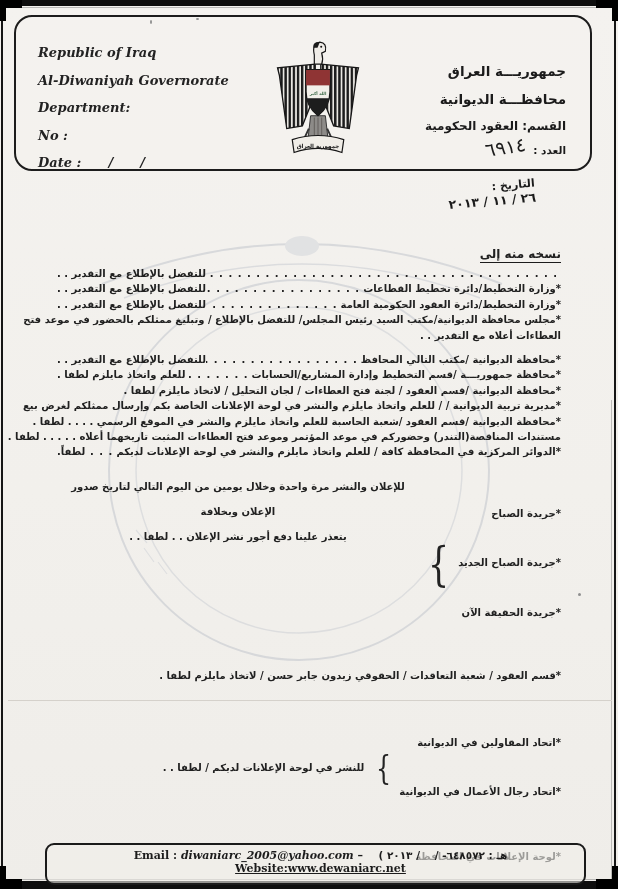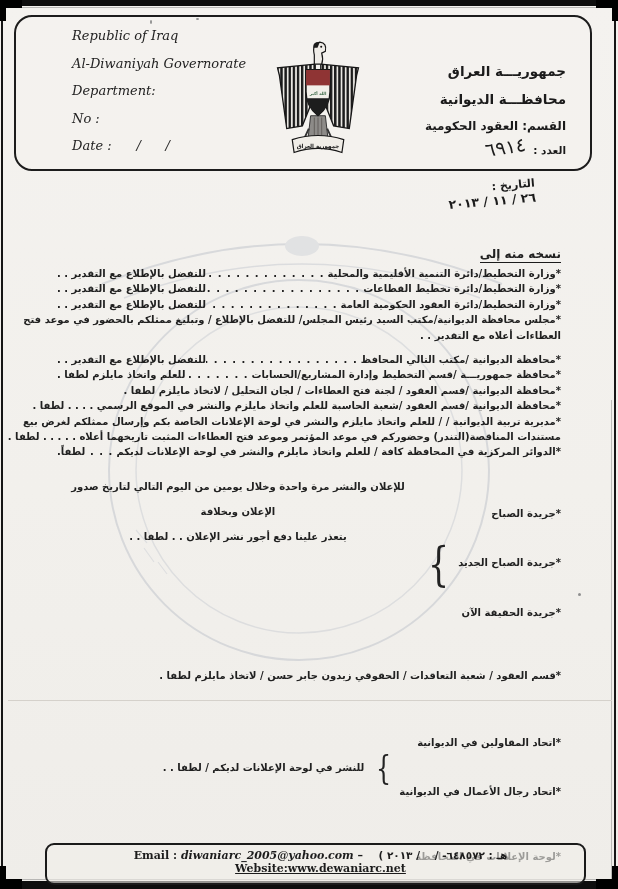--- a/index.html
+++ b/index.html
@@ -15,22 +15,22 @@
   .hair-top{position:absolute;top:7px;left:4px;right:4px;height:1px;background:#666;opacity:.4;}
   .hair-bottom{position:absolute;bottom:9px;left:4px;right:4px;height:1px;background:#666;opacity:.4;}
   .corner{position:absolute;width:16px;height:13px;}
   .c-tl{top:0;left:0;border-top:8px solid #000;border-left:6px solid #000;}
   .c-tr{top:0;right:0;border-top:8px solid #000;border-right:6px solid #000;}
   .c-bl{bottom:0;left:0;border-bottom:10px solid #000;border-left:6px solid #000;}
   .c-br{bottom:0;right:0;border-bottom:10px solid #000;border-right:6px solid #000;}
   
   .head-box{position:absolute;left:14px;top:15px;width:574px;height:152px;
             border:2px solid #1c1c1c;border-radius:18px;background:rgba(244,242,238,.55);}
-  .en{position:absolute;left:22px;top:11px;font-family:"DejaVu Serif",serif;
-      font-style:italic;font-weight:400;font-size:13px;color:#222;margin-left:34px;}
+  .en{position:absolute;left:22px;top:28px;font-family:"DejaVu Serif",serif;
+      font-style:italic;font-weight:700;font-size:13px;color:#222;}
   .en div{margin-bottom:12.5px;white-space:pre;}
   .emblem{position:absolute;left:256px;top:16px;width:92px;height:136px;}
   .ar{position:absolute;right:24px;top:10px;text-align:right;direction:rtl;color:#1b1b1b;}
   .ar .ar1{font-size:13.5px;font-weight:700;margin-bottom:12px;margin-top:36px;}
   .ar .ar2{font-size:13.5px;font-weight:700;margin-bottom:12px;}
   .ar .ar3{font-size:12px;font-weight:700;margin-bottom:3px;}
   .ar .num{font-size:10.5px;font-weight:700;margin-bottom:5px;}
   .ar .num .val{display:inline-block;font-size:19px;font-weight:400;transform:rotate(-9deg);margin-right:4px;}
   .ar .date{font-size:11px;font-weight:700;transform:rotate(-5deg);white-space:pre;margin-top:9px;}
   .ar .date .val{font-size:12.5px;}
@@ -143,21 +143,20 @@
     <ellipse cx="218" cy="28" rx="17" ry="10" fill="#d3d6db"></ellipse>
     <circle cx="215" cy="252" r="190" fill="none" stroke="#c2c6cd" stroke-width="2"></circle>
     <circle cx="215" cy="252" r="163" fill="none" stroke="#cdd0d5" stroke-width="1.5"></circle>
     <path d="M60 330 l10 14 M74 344 l9 12 M52 312 l11 13" stroke="#cfd2d7" stroke-width="1.2"></path>
   </svg>
 
   <div class="docbody" dir="rtl">
     <div class="h-wrap"><span class="copy-head">نسخه منه إلى</span></div>
 
     <div class="row">
-        <span class="r">*وزارة التخطيط/دائرة التنمية الأقليمية والمحلية</span>
         <span class="d">. . . . . . . . . . . . . . . . . . . . . . . . . . . . . . . . . . . . . . . .</span>
         <span class="l">للتفضل بالإطلاع مع التقدير . .</span>
       </div>
     <div class="row">
         <span class="r">*وزارة التخطيط/دائرة تخطيط القطاعات</span>
         <span class="d">. . . . . . . . . . . . . . . . . . . . . . . . . . . . . . . . . . . . . . . .</span>
         <span class="l">للتفضل بالإطلاع مع التقدير . .</span>
       </div>
     <div class="row">
         <span class="r">*وزارة التخطيط/دائرة العقود الحكومية العامة</span>
@@ -183,26 +182,26 @@
         <span class="r">*محافظة جمهوريـــة /قسم التخطيط وإدارة المشاريع/الحسابات</span>
         <span class="d">. . . . . . . . . . . . . . . . . . . . . . . . . . . . . . . .</span>
         <span class="l">للعلم واتخاذ مايلزم لطفا .</span>
       </div>
     <div class="row">
         <span class="r">*محافظة الديوانية /قسم العقود / لجنة فتح العطاءات / لجان التحليل / لاتخاذ مايلزم لطفا .</span>
         <span class="d"></span>
         <span class="l"></span>
       </div>
     <div class="row">
+        <span class="r">*مديرية تربية الديوانية / / للعلم واتخاذ مايلزم والنشر في لوحة الإعلانات الخاصة بكم وإرسال ممثلكم لغرض بيع</span>
+        <span class="d"></span>
+        <span class="l"></span>
+      </div>
+    <div class="row">
         <span class="r">*محافظة الديوانية /قسم العقود /شعبة الحاسبة للعلم واتخاذ مايلزم والنشر في الموقع الرسمي . . . . لطفا .</span>
-        <span class="d"></span>
-        <span class="l"></span>
-      </div>
-    <div class="row">
-        <span class="r">*مديرية تربية الديوانية / / للعلم واتخاذ مايلزم والنشر في لوحة الإعلانات الخاصة بكم وإرسال ممثلكم لغرض بيع</span>
         <span class="d"></span>
         <span class="l"></span>
       </div>
     <div class="row">
         <span class="r">مستندات المناقصة(التندر) وحضوركم في موعد المؤتمر وموعد فتح العطاءات المثبت تاريخهما أعلاه . . . . . لطفا .</span>
         <span class="d"></span>
         <span class="l"></span>
       </div>
     <div class="row">
         <span class="r">*الدوائر المركزية في المحافظة كافة / للعلم واتخاذ مايلزم والنشر في لوحة الإعلانات لديكم</span>

